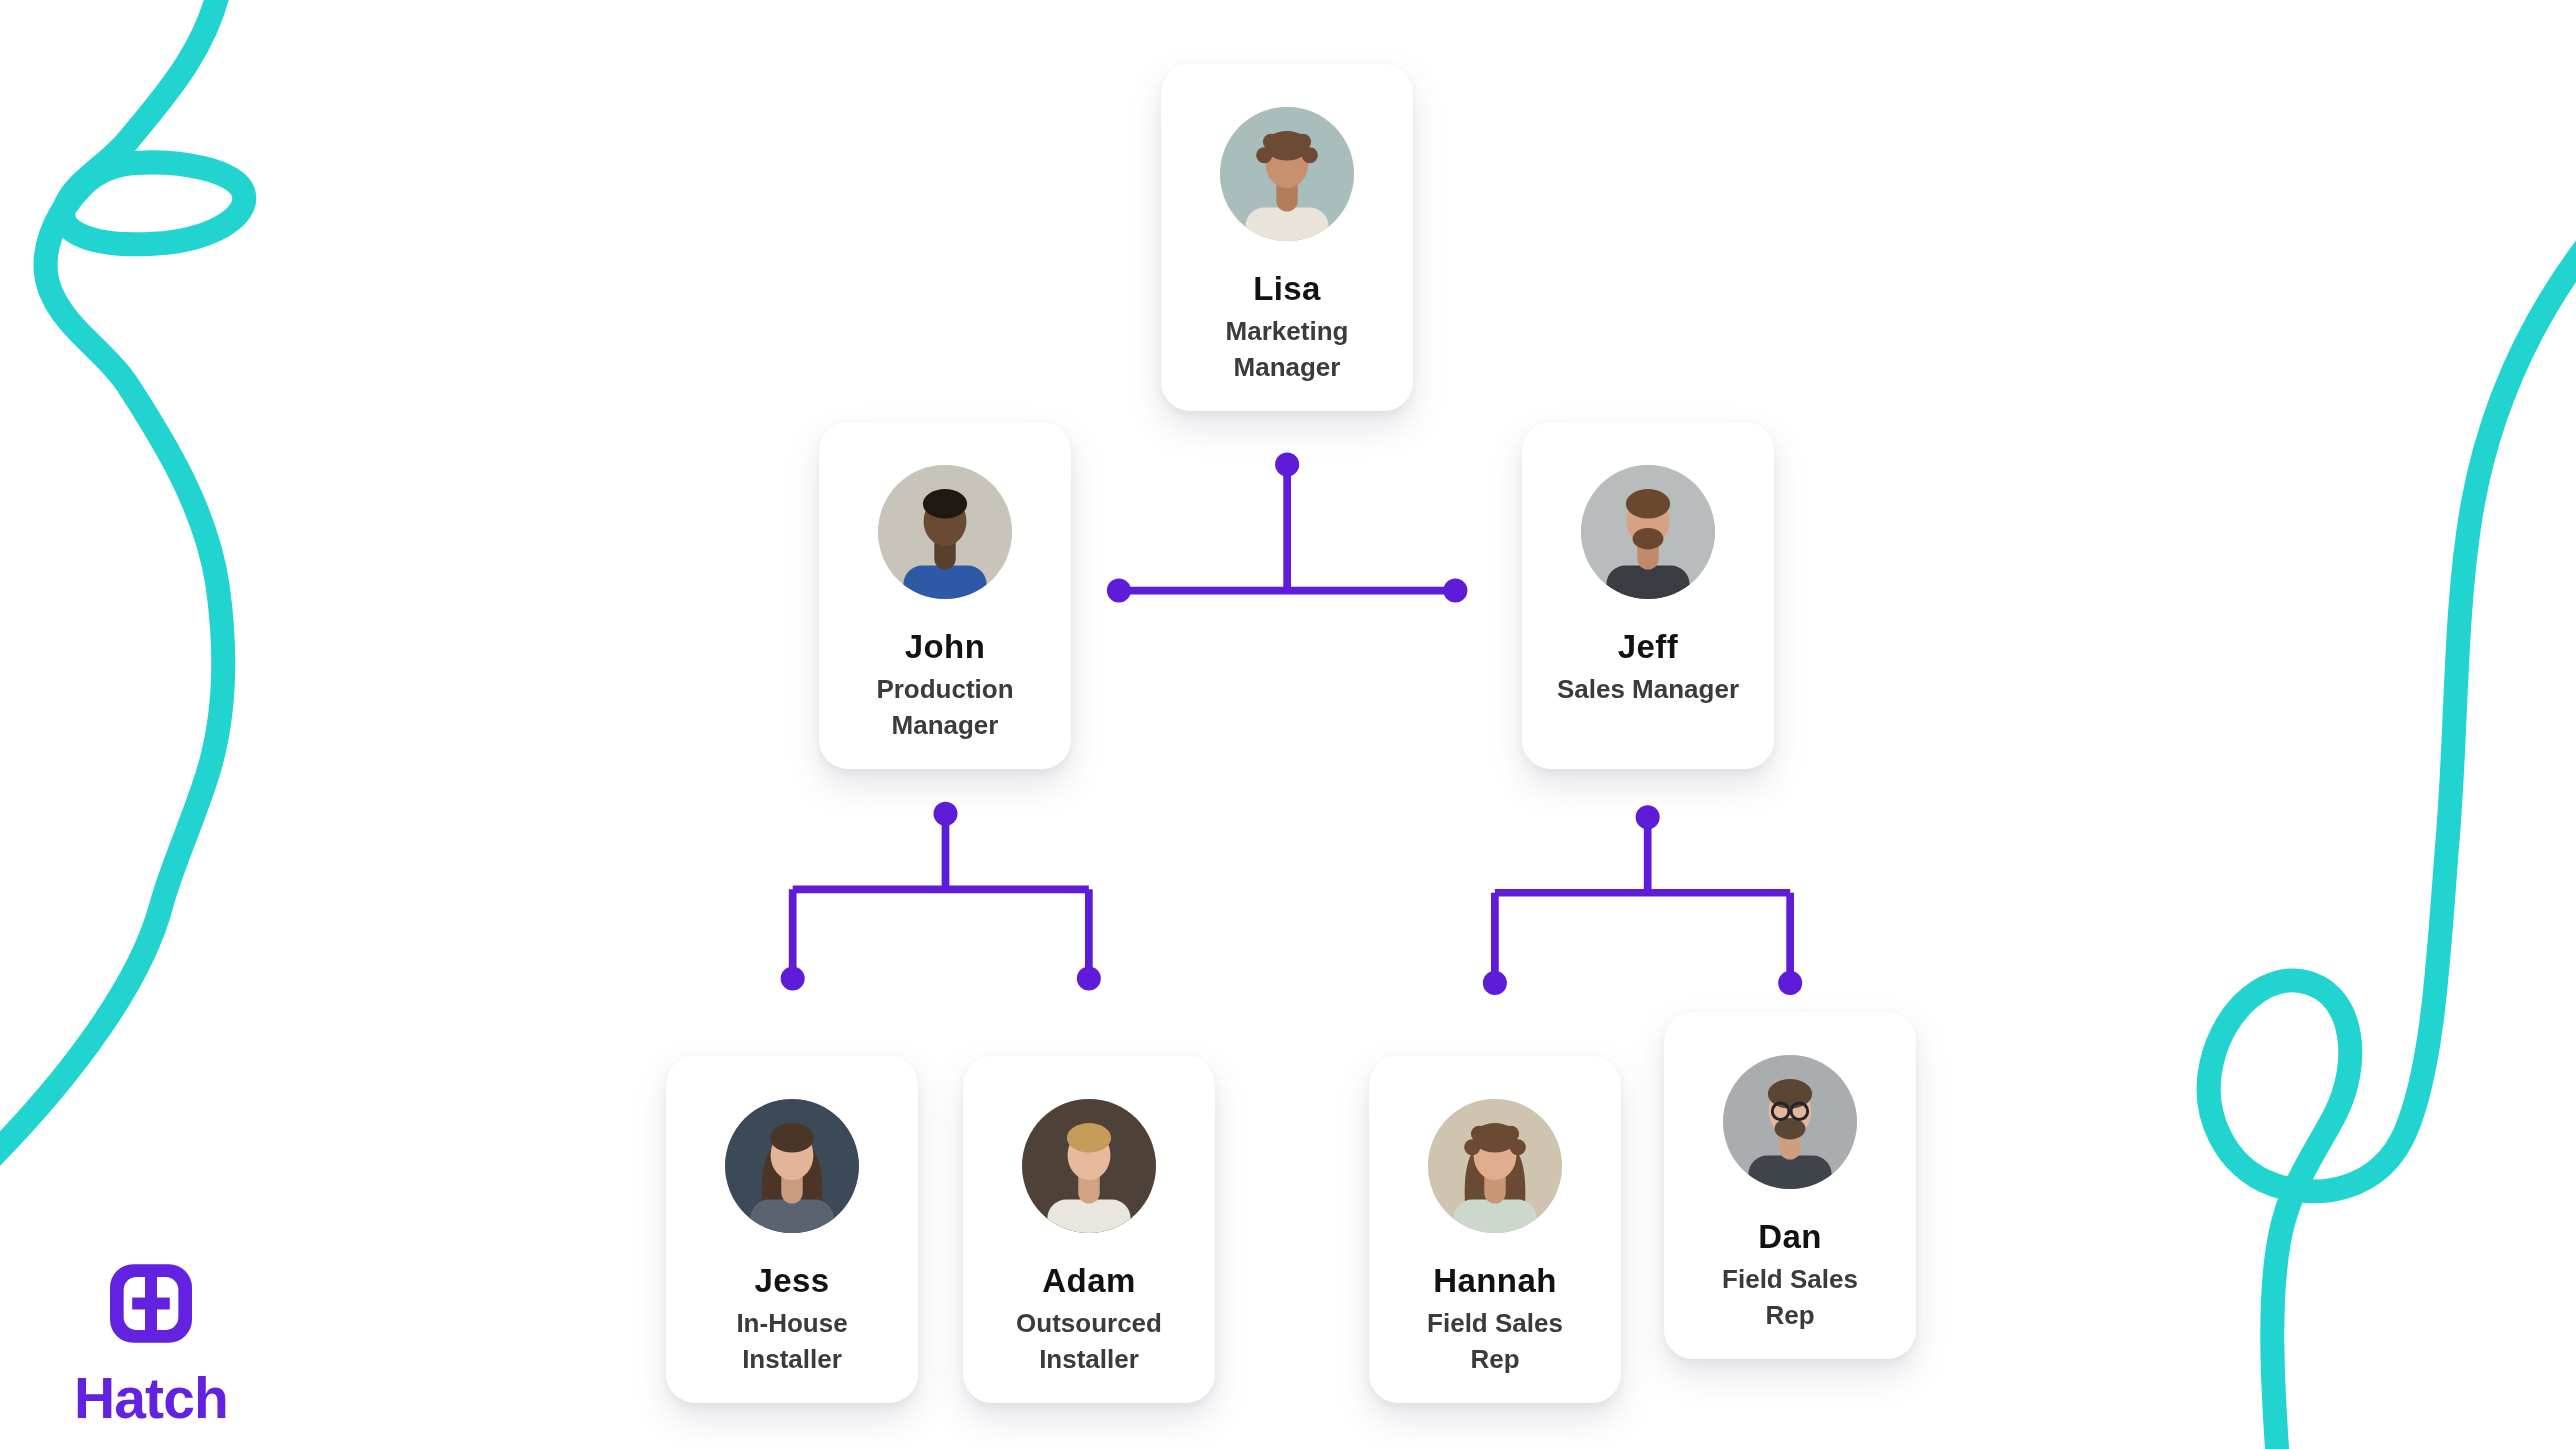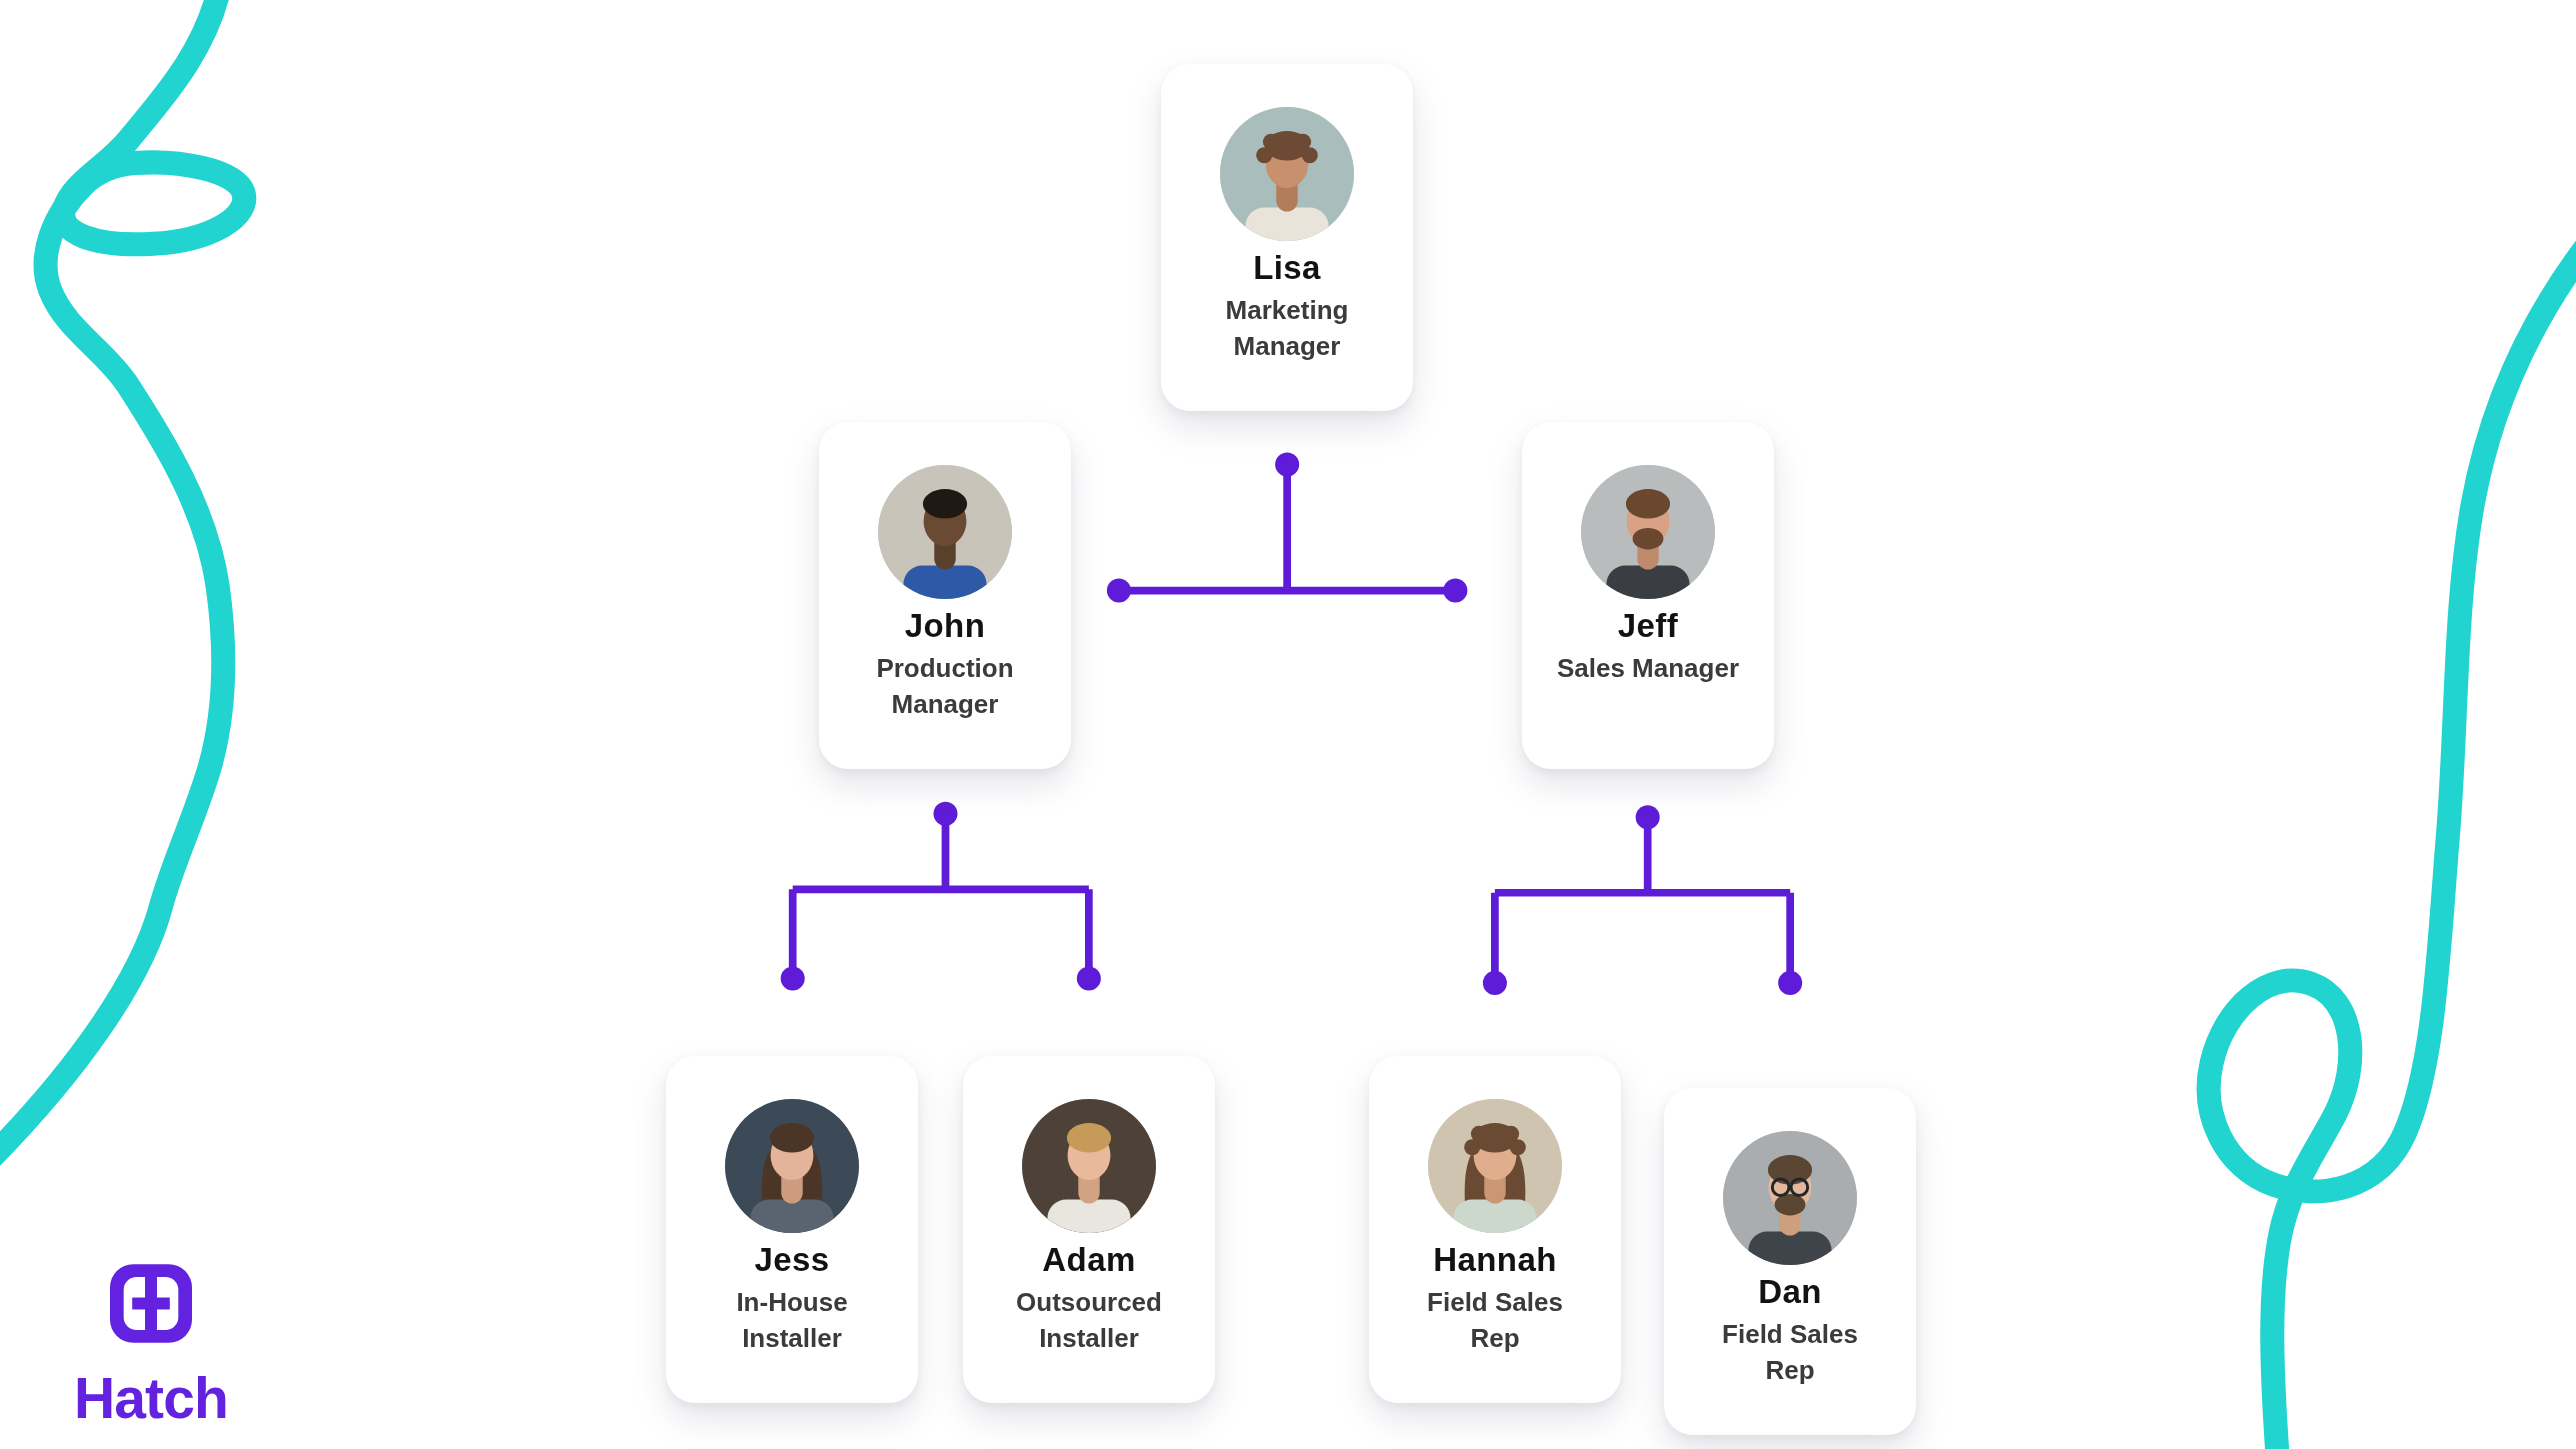--- a/index.html
+++ b/index.html
@@ -27,21 +27,21 @@
     box-shadow:0 15.5px 33px rgba(110,110,145,.18), 0 3.4px 8.6px rgba(0,0,0,.05);
     display:flex;flex-direction:column;align-items:center;
     padding-top:43px;text-align:center;
   }
   .avatar{
     width:134px;height:134px;border-radius:50%;overflow:hidden;flex:0 0 auto;
     background:#ddd;
   }
   .avatar svg{display:block;width:100%;height:100%;}
   .person-name{
-    margin-top:9px;
+    margin-top:30px;
     font-size:33px;font-weight:700;color:var(--name-text);
     letter-spacing:0.4px;line-height:1.1;
   }
   .person-role{
     margin-top:6.9px;max-width:189px;
     font-size:26px;font-weight:700;color:var(--role-text);
     line-height:1.38;
   }
 
   .logo{
@@ -203,21 +203,21 @@
           <circle cx="33" cy="36" r="6" fill="#6b4a33"></circle>
           <circle cx="67" cy="36" r="6" fill="#6b4a33"></circle>
           <circle cx="38" cy="26" r="6" fill="#6b4a33"></circle>
           <circle cx="62" cy="26" r="6" fill="#6b4a33"></circle>
         </svg>
       </div>
     <div class="person-name">Hannah</div>
     <div class="person-role">Field Sales Rep</div>
   </div>
 
-  <div class="person-card" style="left:1664px;top:1088px;">
+  <div class="person-card" style="left:1664px;top:1012px;">
     <div class="avatar">
         <svg viewBox="0 0 100 100" xmlns="http://www.w3.org/2000/svg">
           <rect width="100" height="100" fill="#a9adb0"></rect>
           <rect x="19" y="75" width="62" height="32" rx="14" fill="#3f444a"></rect>
           <path d="M42,56 h16 v14 a8,8 0 0 1 -16,0 z" fill="#cd9f7f"></path>
           <ellipse cx="50" cy="42" rx="16" ry="18.5" fill="#e3b79b"></ellipse>
           <ellipse cx="50" cy="55" rx="11.5" ry="8" fill="#5a4632"></ellipse>
           <ellipse cx="50" cy="29" rx="16.5" ry="11" fill="#5a4632"></ellipse>
           <g stroke="#22252a" stroke-width="2.2" fill="none">
             <circle cx="43" cy="42" r="6.2"></circle>

